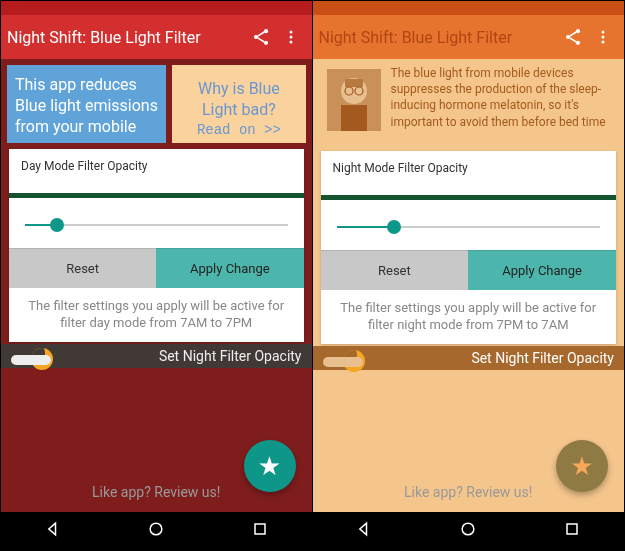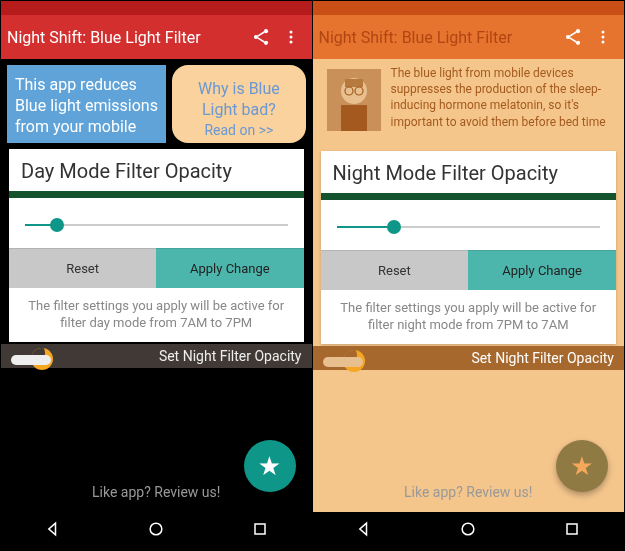--- a/index.html
+++ b/index.html
@@ -28,37 +28,37 @@
     padding: 0 6px;
     color: #fff;
   }
   .app-title { flex: 1; font-size: 16px; font-weight: 400; }
   .app-title.orange { color: #b24514; }
   .app-bar-icon { width: 30px; text-align: center; }
   .content { flex: 1; position: relative; overflow: hidden; }
   .info-row { display: flex; height: 90px; padding: 6px; gap: 6px; }
   .info-card { padding: 10px 8px; font-size: 16px; line-height: 1.3; }
   .info-card.blue { background: #5fa3d9; color: #fff; flex: 1.1; }
-  .info-card.yellow { background: #f9d29d; color: #6b98d2; text-align: center; flex: 0.9; display: flex; flex-direction: column; justify-content: space-between; padding-top: 14px; border-radius: 16px;}
-  .info-card.yellow .read { font-size: 14px; }
+  .info-card.yellow { background: #f9d29d; color: #6b98d2; text-align: center; flex: 0.9; display: flex; flex-direction: column; justify-content: space-between; padding-top: 14px;}
+  .info-card.yellow .read { font-size: 14px; font-family: Liberation Mono, monospace; }
   .info-row2 { display: flex; height: 92px; padding: 6px 14px; gap: 10px; align-items: flex-start; }
   .avatar { width: 54px; height: 62px; background: #a7682e; border-radius: 2px; flex-shrink: 0; margin-top: 4px;}
   .avatar svg { width: 100%; height: 100%; }
   .info-text { font-size: 12px; color: #a45a1e; line-height: 1.35; }
   .card {
     margin: 0 8px;
     background: #fff;
     box-shadow: 0 1px 3px rgba(0,0,0,0.2);
     position: relative;
   }
   .card-header {
-    padding: 10px 12px 8px;
-    font-size: 20px;
+    padding: 10px 12px 20px;
+    font-size: 12px;
     color: #333;
-    border-bottom: 7px solid #14532d;
+    border-bottom: 5px solid #14532d;
   }
   .slider-row { padding: 20px 16px 16px; }
   .slider {
     position: relative;
     height: 14px;
   }
   .slider-track {
     position: absolute;
     top: 50%;
     left: 0; right: 0;
@@ -147,21 +147,21 @@
     height: 38px;
     background: #000;
     display: flex;
     align-items: center;
     justify-content: space-around;
     position: absolute;
     bottom: 0; left: 0; right: 0;
   }
   .nav-icon { color: #fff; }
   .nav-icon svg { width: 20px; height: 20px; }
-  .bg-left { background: #000000; }
+  .bg-left { background: #7f1d1d; }
   .bg-right { background: #f5c68c; }
   .share-icon svg, .more-icon svg { width: 20px; height: 20px; display:block; margin:auto;}
 </style>
 </head>
 <body>
 
 <div class="phone left">
   <div class="status-bar" style="background:#b71c1c"></div>
   <div class="app-bar" style="background:#d32f2f">
     <div class="app-title">Night Shift: Blue Light Filter</div>

